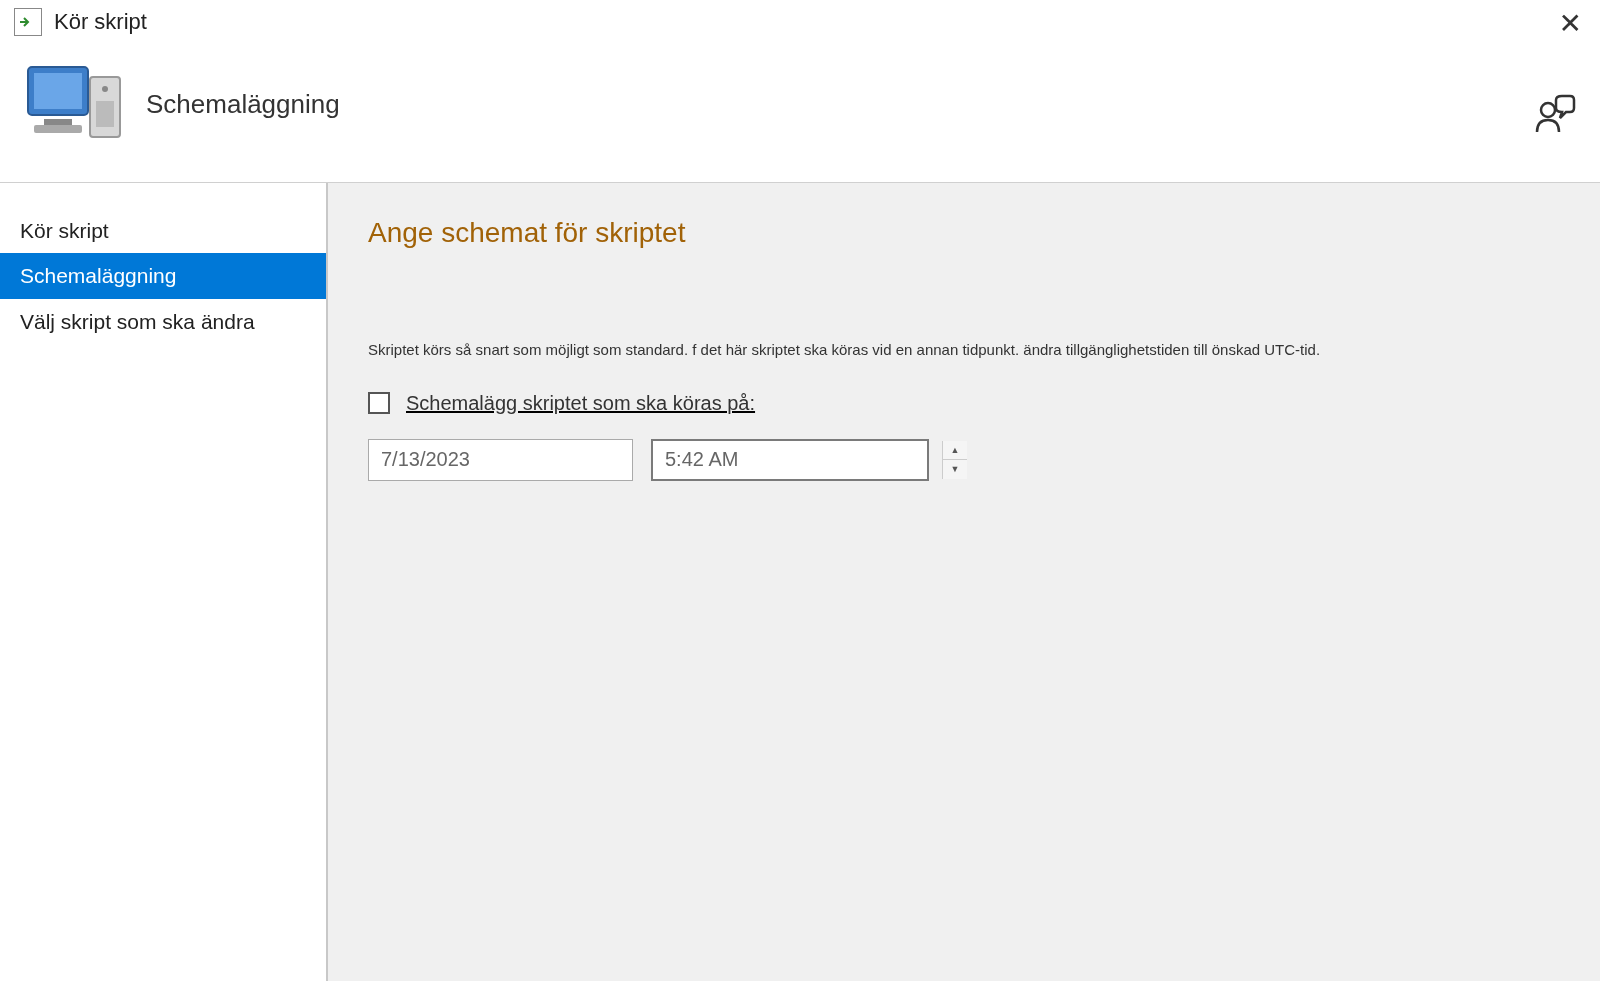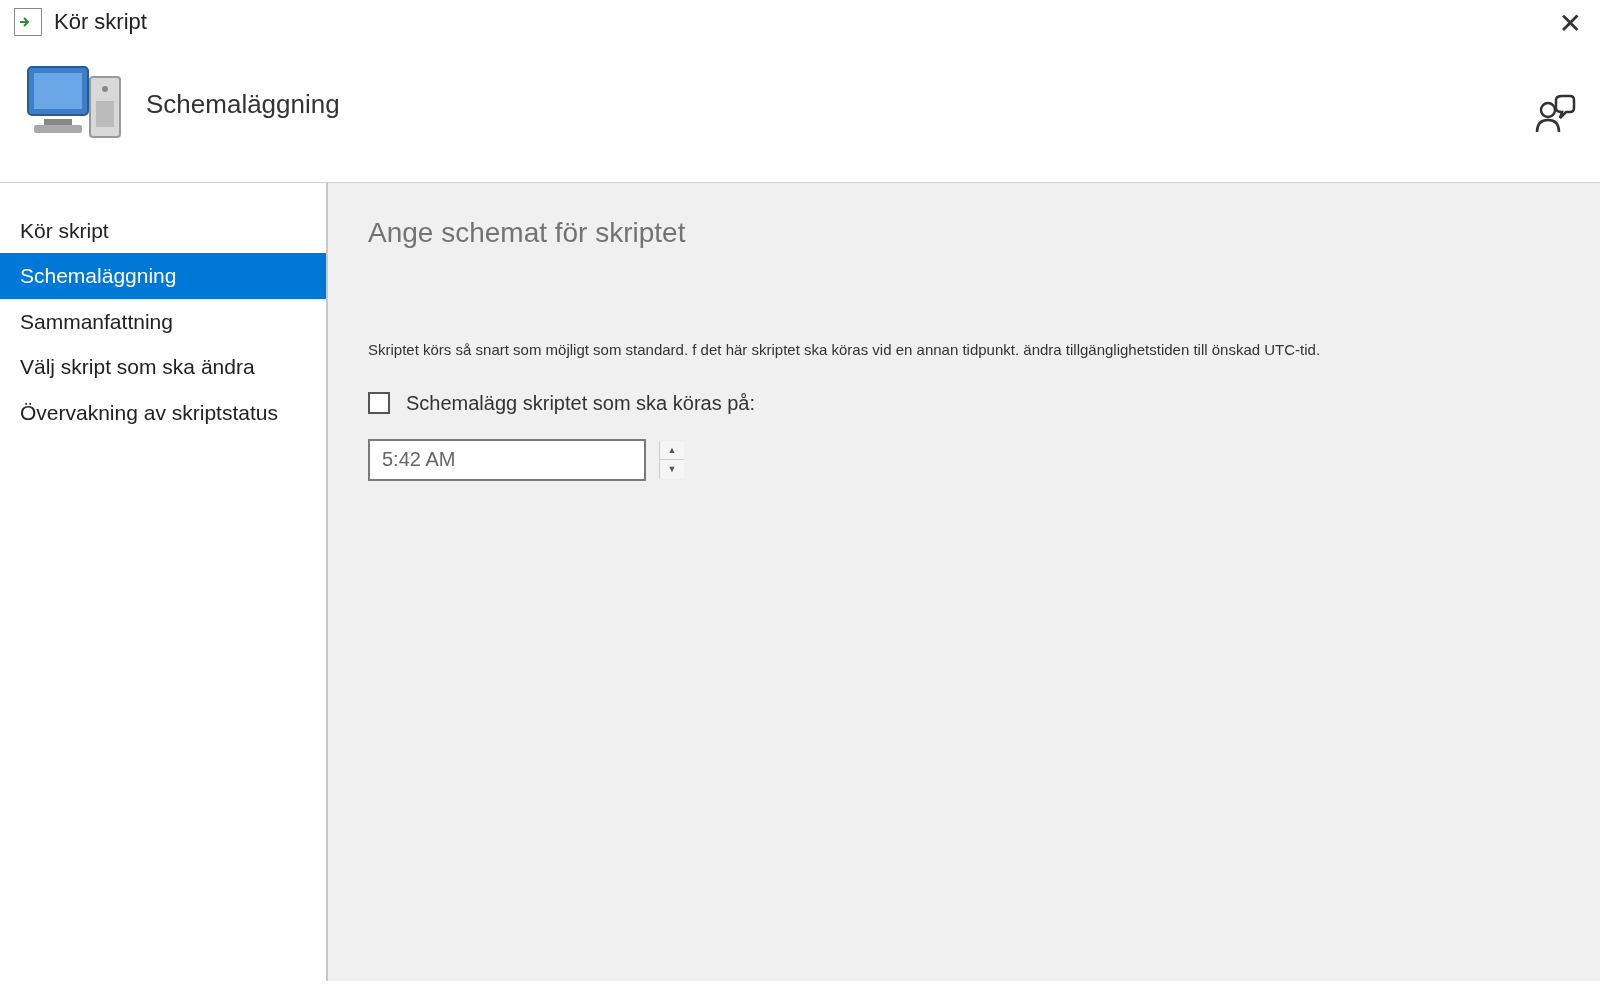--- a/index.html
+++ b/index.html
@@ -82,34 +82,35 @@
       color: #fff;
     }
     .content {
       flex: 1;
       background: #f0f0f0;
       padding: 34px 40px;
     }
     .content .heading {
       font-size: 28px;
       font-weight: 400;
-      color: #737373;
+      color: #a16207;
       margin-bottom: 90px;
     }
     .content .desc {
       font-size: 15px;
       color: #333;
       line-height: 1.5;
       max-width: 1000px;
       margin-bottom: 30px;
     }
     .checkbox-row {
       display: flex;
       align-items: center;
       margin-bottom: 24px;
+      text-decoration: underline;
     }
     .checkbox-row .cb {
       width: 22px; height: 22px;
       border: 2px solid #555;
       margin-right: 16px;
       background: #fff;
       cursor: pointer;
     }
     .checkbox-row .cb-label {
       font-size: 20px;
@@ -217,35 +218,40 @@
       <path d="M3 38 Q3 26 14 26 Q25 26 25 38" fill="none" stroke="#333" stroke-width="2.5"></path>
       <path d="M22 6 Q22 2 28 2 L36 2 Q40 2 40 6 L40 14 Q40 18 36 18 L32 18 L26 24 L28 18 Q22 18 22 14 Z" fill="none" stroke="#333" stroke-width="2.5"></path>
     </svg>
   </div>
 </div>
 
 <div class="body">
   <div class="sidebar">
     <div class="item">Kör skript</div>
     <div class="item selected">Schemaläggning</div>
-    <div class="item">Sammanfattning</div>
     <div class="item">Välj skript som ska ändra</div>
-    <div class="item">Övervakning av skriptstatus</div>
   </div>
 
   <div class="content">
     <div class="heading">Ange schemat för skriptet</div>
     <div class="desc">Skriptet körs så snart som möjligt som standard. f det här skriptet ska köras vid en annan tidpunkt. ändra tillgänglighetstiden till önskad UTC-tid.</div>
 
     <div class="checkbox-row">
       <div class="cb"></div>
       <div class="cb-label">Schemalägg skriptet som ska köras på:</div>
     </div>
 
     <div class="datetime-row">
+      <div class="field date-field">
+        <input type="text" readonly="" value="7/13/2023" style="">
+        <div class="date-picker-btn">
+          <div class="cal"></div>
+          <span class="arrow">▼</span>
+        </div>
+      </div>
       <div class="field time-field">
         <input type="text" readonly="" value="5:42 AM" style="">
         <div class="spinner">
           <div class="sbtn">▲</div>
           <div class="sbtn">▼</div>
         </div>
       </div>
     </div>
   </div>
 </div>

